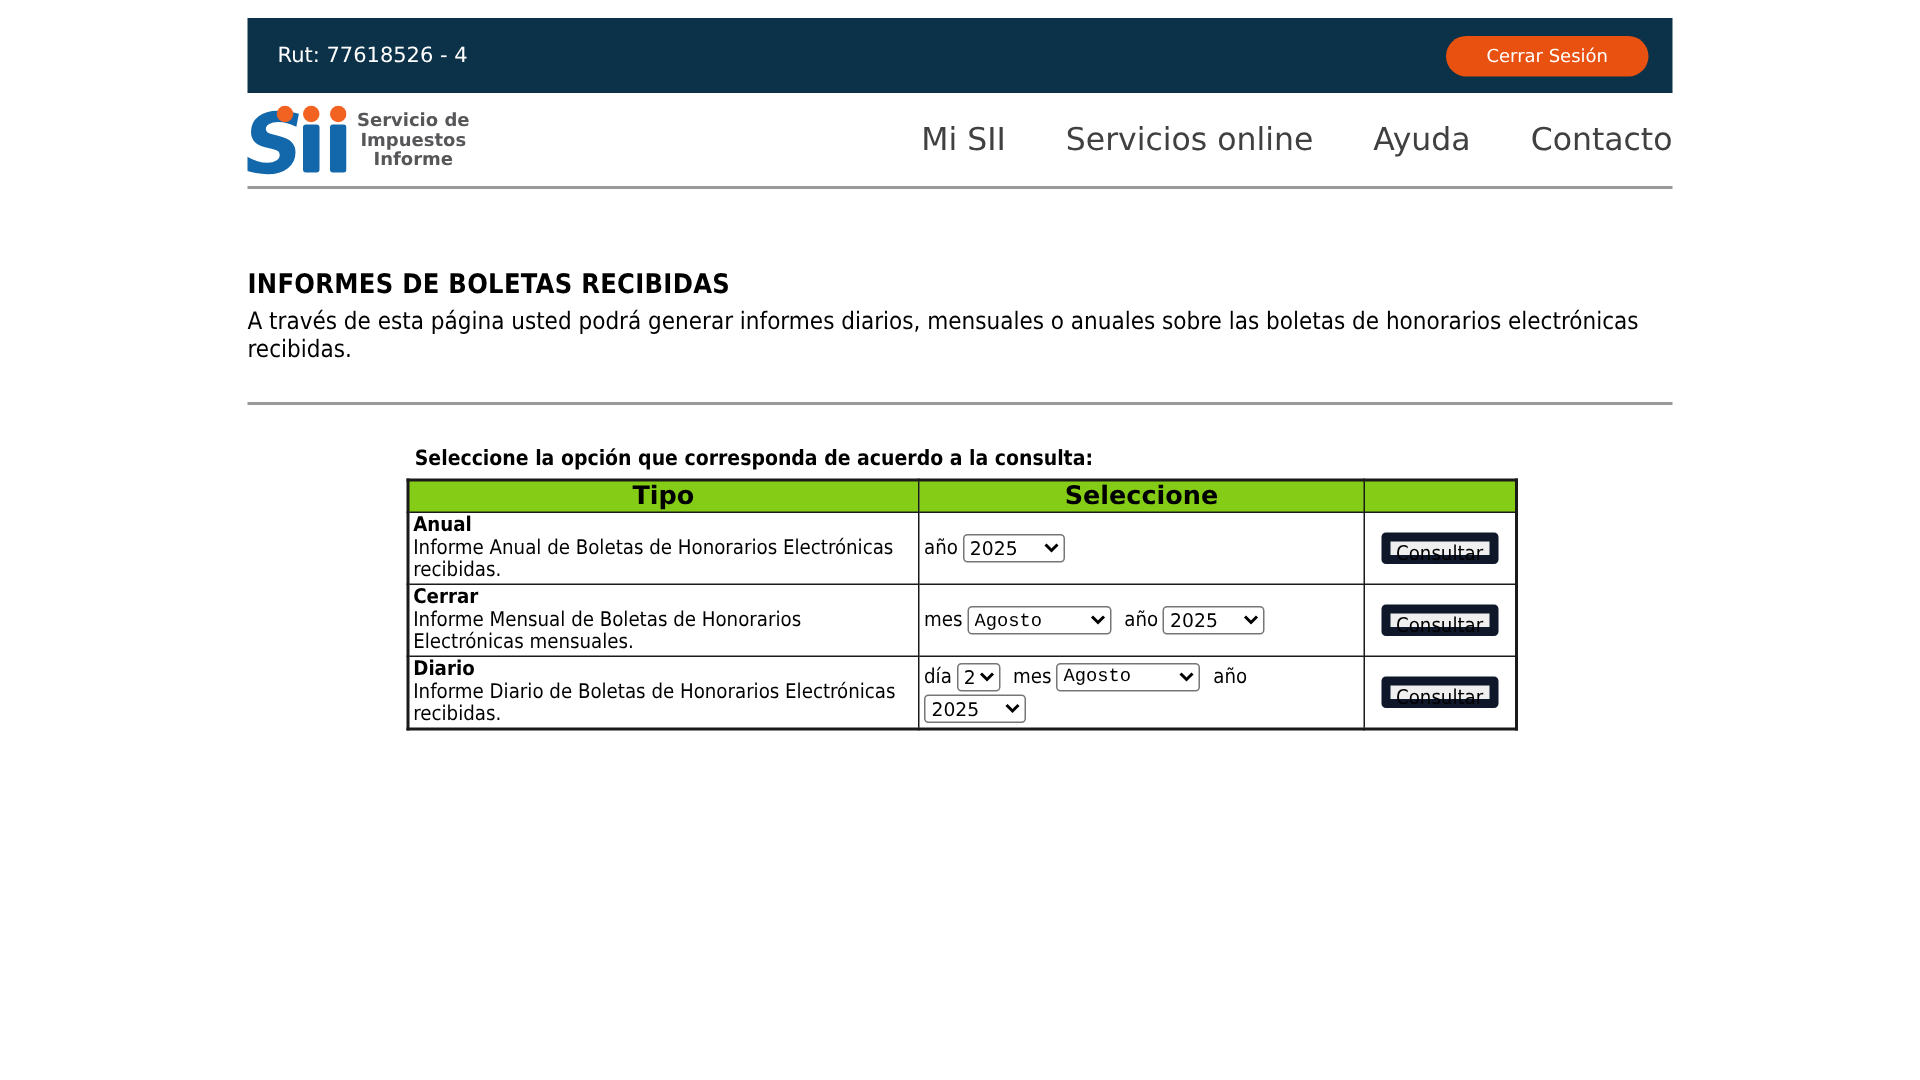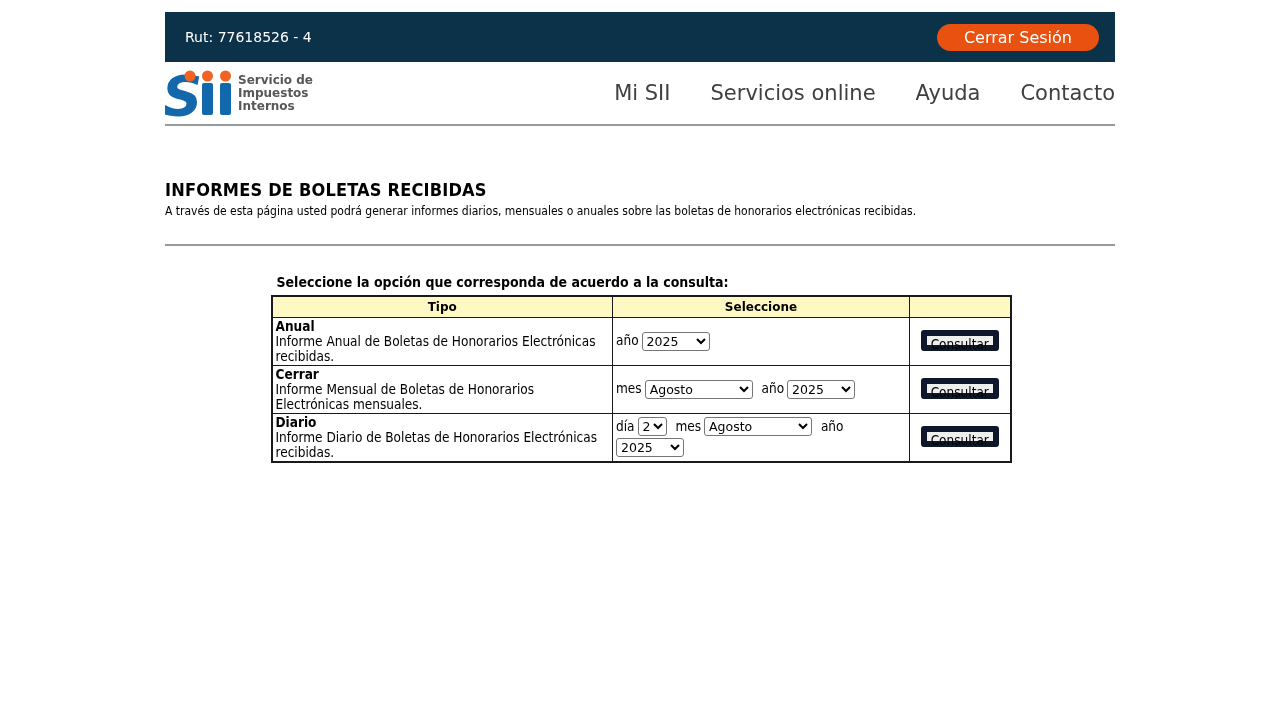--- a/index.html
+++ b/index.html
@@ -18,35 +18,35 @@
     height: 50px;
     background: #0c3249;
     display: flex; align-items: center; justify-content: space-between;
     padding: 0 16px 0 20px;
   }
   .rut-text { color: #ffffff; font-size: 14px; }
   .logout-btn {
     background: #e8510f; color: #ffffff;
     border: none; border-radius: 14px;
     height: 27px; padding: 0 27px;
-    font-size: 16px;
+    font-size: 12px;
     font-family: inherit;
     cursor: pointer;
   }
 
   
   .site-header {
     height: 62px;
     display: flex; align-items: center; justify-content: space-between;
   }
   .logo { display: flex; align-items: center; cursor: pointer; }
   .logo-text {
     margin-left: 7px;
     font-size: 12px; font-weight: bold;
-    color: #57575a; line-height: 13px;
+    color: #57575a; line-height: 13px; text-align: center;
   }
   .main-nav { display: flex; align-items: center; }
   .main-nav a {
     color: #404040; text-decoration: none;
     font-size: 21px; margin-left: 40px;
     cursor: pointer;
   }
   .divider {
     border: none; border-top: 2px solid #9a9a9a;
     margin: 0; height: 0;
@@ -54,39 +54,39 @@
 
   
   .cond { font-stretch: condensed; }
   .page-title {
     margin: 53px 0 0 0;
     font-size: 18px; font-weight: bold;
     letter-spacing: 0.2px;
   }
   .page-subtitle {
     margin: 4px 0 26px 0;
-    font-size: 12px;
+    font-size: 16px;
   }
 
   
   .consulta { width: 739px; margin: 28px auto 0 auto; }
   .instruction {
     font-weight: bold; font-size: 14px;
     margin: 0 0 5px 0; padding-left: 6px;
   }
   table.consulta-table {
     width: 739px;
     border-collapse: collapse;
     border: 2px solid #1a1a1a;
     table-layout: fixed;
   }
   .consulta-table th {
-    background: #fef9c3;
+    background: #84cc16;
     border: 1px solid #1a1a1a;
-    font-size: 12px; font-weight: bold;
+    font-size: 17px; font-weight: bold;
     height: 21px; padding: 0;
   }
   .consulta-table td {
     border: 1px solid #1a1a1a;
     padding: 1px 3px;
     font-size: 13.5px;
   }
   td.tipo-cell { vertical-align: top; }
   td.sel-cell  { vertical-align: middle; }
   td.act-cell  { vertical-align: middle; text-align: center; }
@@ -97,21 +97,21 @@
     height: 19px;
     font-size: 12.5px;
     font-family: inherit;
     background: #ffffff;
     border: 1px solid #767676;
     border-radius: 3px;
     vertical-align: middle;
     margin-right: 5px;
   }
   .sel-year  { width: 68px; }
-  .sel-month { width: 108px; }
+  .sel-month { width: 96px; font-family: Liberation Mono, monospace; }
   .sel-day   { width: 29px; }
   .line2 { margin-top: 2px; }
   .consultar-btn {
     width: 78px; height: 21px;
     font-size: 13.5px; font-family: inherit;
     color: #000;
     background: #efefef;
     border: 6px solid #0f172a;
     border-radius: 3px;
     padding: 0;
@@ -134,21 +134,21 @@
         <text x="-3" y="46" font-family="DejaVu Sans, sans-serif" font-size="56" font-weight="bold" font-style="italic" fill="#1268ab">S</text>
         <rect x="37" y="14" width="11" height="32" rx="2" fill="#1268ab"></rect>
         <rect x="55" y="14" width="11" height="32" rx="2" fill="#1268ab"></rect>
         <circle cx="25" cy="7" r="5.5" fill="#f26322"></circle>
         <circle cx="42.5" cy="7" r="5.5" fill="#f26322"></circle>
         <circle cx="60.5" cy="7" r="5.5" fill="#f26322"></circle>
       </svg>
       <div class="logo-text">
         <div>Servicio de</div>
         <div>Impuestos</div>
-        <div>Internos</div>
+        <div>Informe</div>
       </div>
     </div>
     <nav class="main-nav">
       <a href="#">Mi SII</a>
       <a href="#">Servicios online</a>
       <a href="#">Ayuda</a>
       <a href="#">Contacto</a>
     </nav>
   </div>
   <hr class="divider">

